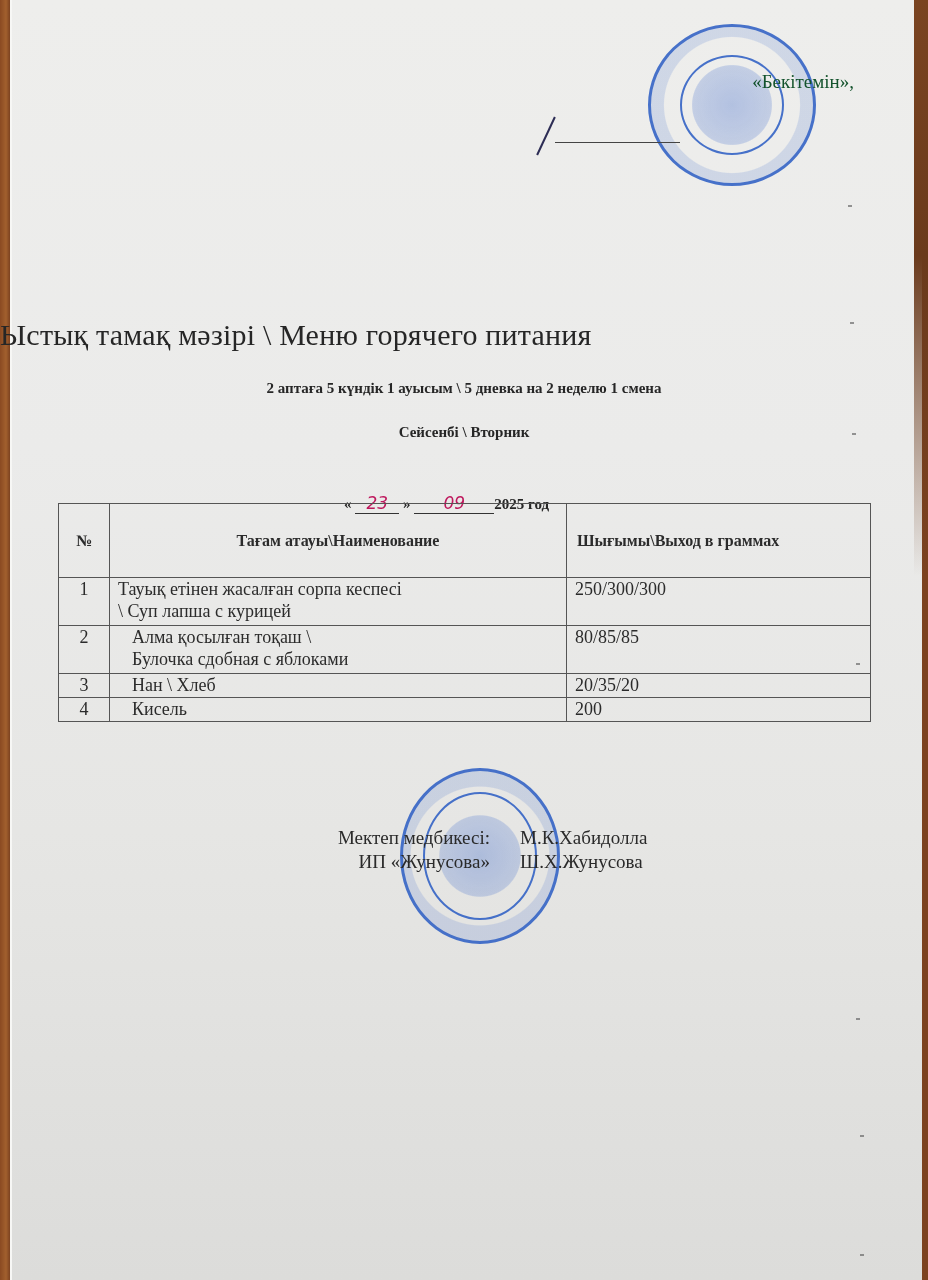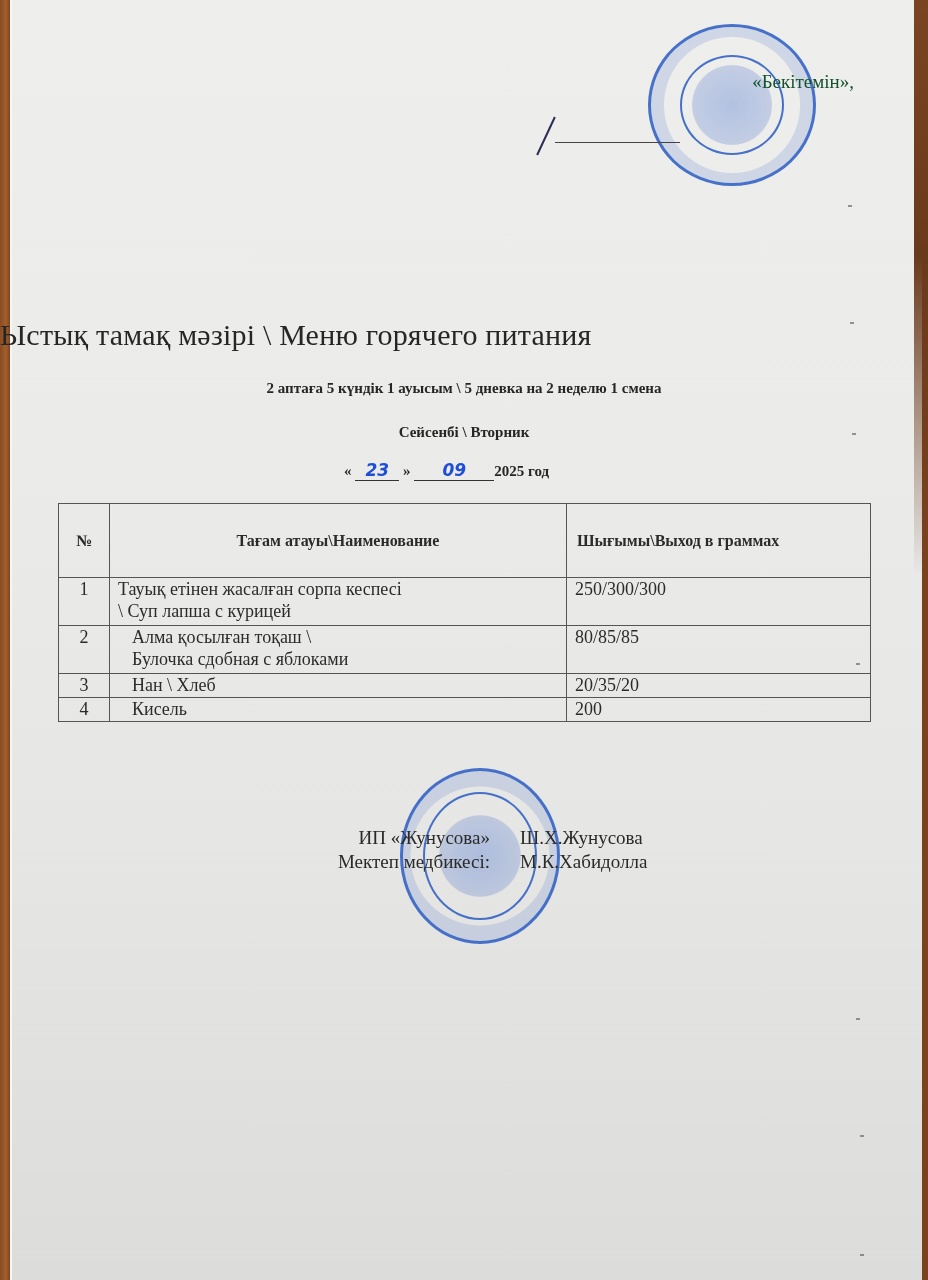--- a/index.html
+++ b/index.html
@@ -31,21 +31,21 @@
     opacity:0.85;
   }
   .stamp-top { left:648px; top:24px; width:168px; height:162px; }
   .stamp-bottom { left:400px; top:768px; width:160px; height:176px; }
   .stamp-inner { position:absolute; left:50%; top:50%; transform:translate(-50%,-50%); border-radius:50%; border:2px solid #2a5cc4; }
   
   .title { left:0; width:928px; top:318px; text-align:left; font-size:30px; font-weight:normal; letter-spacing:0.2px; }
   .subtitle { left:0; width:928px; top:380px; text-align:center; font-size:15px; font-weight:bold; }
   .day { left:0; width:928px; top:424px; text-align:center; font-size:15px; font-weight:bold; }
   .date-row { left:344px; top:460px; font-size:15px; font-weight:bold; white-space:nowrap; }
-  .date-row .blank { display:inline-block; border-bottom:1px solid #333; text-align:center; font-weight:bold; font-family:"DejaVu Sans", sans-serif; color:#1d4ed8; font-style:italic; font-size:17px; }
+  .date-row .blank { display:inline-block; border-bottom:1px solid #333; text-align:center; font-weight:normal; font-family:"DejaVu Sans", sans-serif; color:#be185d; font-style:italic; font-size:17px;margin-top:33px; }
   .date-row .day-blank { width:44px; }
   .date-row .month-blank { width:80px; }
   
   table.menu {
     position:absolute; left:58px; top:503px; width:813px;
     border-collapse:collapse; font-size:18px; color:#2b2b2b;
   }
   table.menu td, table.menu th { border:1.5px solid #555; padding:0 8px; vertical-align:top; line-height:22px; }
   table.menu th { height:73px; vertical-align:middle; font-weight:bold; font-size:16px; text-align:center; }
   table.menu th.c3 { text-align:left; padding-left:10px;margin-left:36px; }
@@ -125,26 +125,26 @@
   </tr>
 </tbody>
   </table>
 
 <div class="abs stamp stamp-bottom">
   <div class="stamp-inner" style="width:110px;height:124px;"></div>
 </div>
 
 <div class="abs sig-block">
   <div class="sig-row">
+    <span class="l">Мектеп медбикесі:</span>
+    <span class="r">М.К.Хабидолла</span>
+  </div>
+  <div class="sig-row">
     <span class="l">ИП «Жунусова»</span>
     <span class="r">Ш.Х.Жунусова</span>
-  </div>
-  <div class="sig-row">
-    <span class="l">Мектеп медбикесі:</span>
-    <span class="r">М.К.Хабидолла</span>
   </div>
 </div>
 
 <div class="speck" style="left:848px;top:205px"></div>
 <div class="speck" style="left:850px;top:322px"></div>
 <div class="speck" style="left:852px;top:433px"></div>
 <div class="speck" style="left:856px;top:663px"></div>
 <div class="speck" style="left:856px;top:1018px"></div>
 <div class="speck" style="left:860px;top:1135px"></div>
 <div class="speck" style="left:860px;top:1254px"></div>

